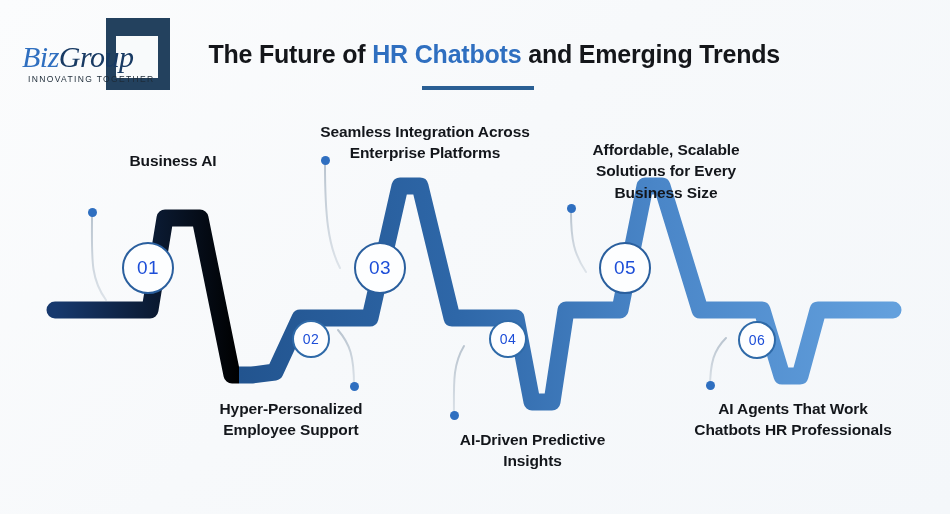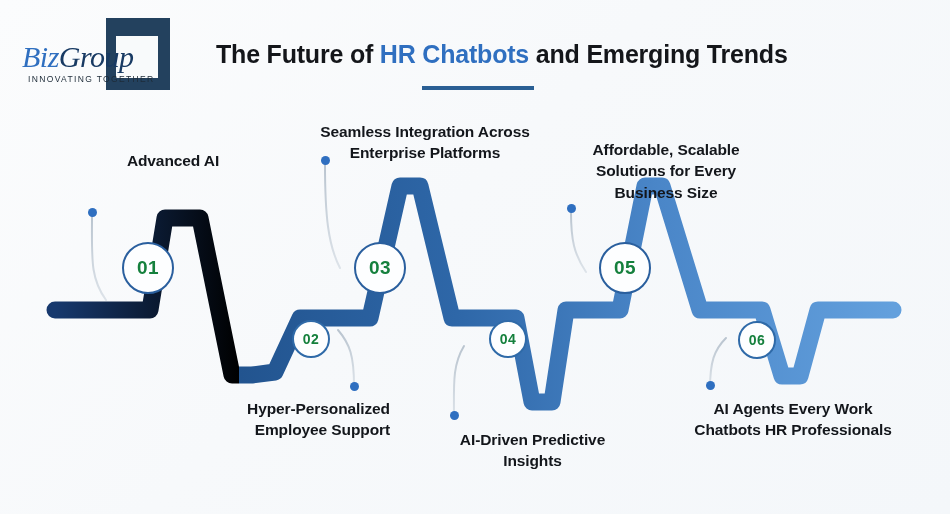--- a/index.html
+++ b/index.html
@@ -70,27 +70,26 @@
     color: #1d2b38;
     white-space: nowrap;
     z-index: 3;
   }
 
   .title {
     position: absolute;
     left: 200px;
     top: 40px;
     width: 580px;
-    text-align: left;
+    text-align: right;
     font-size: 25px;
     font-weight: bold;
     color: #14161a;
     letter-spacing: -0.2px;
     white-space: nowrap;
-    margin-left: 16px;
   }
   .title .hl { color: #2f6fc0; }
   .title-rule {
     position: absolute;
     left: 422px;
     top: 86px;
     width: 112px;
     height: 4px;
     background: #2a5f94;
   }
@@ -105,22 +104,22 @@
   }
 
   
   .node {
     position: absolute;
     border-radius: 50%;
     background: #fdfeff;
     display: flex;
     align-items: center;
     justify-content: center;
-    font-weight: bold;
-    color: #15803d;
+    font-weight: normal;
+    color: #1d4ed8;
     box-sizing: border-box;
   }
   .node.big {
     width: 52px;
     height: 52px;
     border: 2.5px solid #2a5f9e;
     font-size: 19px;
     letter-spacing: 0.5px;
   }
   .node.small {
@@ -232,24 +231,24 @@
   <div class="dot" style="left:706px; top:381px;"></div>
 
   <div class="node big" style="left:122px; top:242px;">01</div>
   <div class="node small" style="left:292px; top:320px;">02</div>
   <div class="node big" style="left:354px; top:242px;">03</div>
   <div class="node small" style="left:489px; top:320px;">04</div>
   <div class="node big" style="left:599px; top:242px;">05</div>
   <div class="node small" style="left:738px; top:321px;">06</div>
 
   <div class="label" style="left:28px; top:150px; width:290px;">
-    <div>Advanced AI</div>
-  </div>
-
-  <div class="label" style="left:160px; top:398px; width:230px;text-align:right;">
+    <div>Business AI</div>
+  </div>
+
+  <div class="label" style="left:176px; top:398px; width:230px;">
     <div>Hyper-Personalized</div>
     <div>Employee Support</div>
   </div>
 
   <div class="label" style="left:420px; top:429px; width:225px;">
     <div>AI-Driven Predictive</div>
     <div>Insights</div>
   </div>
 
   <div class="label" style="left:290px; top:121px; width:270px;">
@@ -257,17 +256,17 @@
     <div>Enterprise Platforms</div>
   </div>
 
   <div class="label" style="left:556px; top:139px; width:220px;">
     <div>Affordable, Scalable</div>
     <div>Solutions for Every</div>
     <div>Business Size</div>
   </div>
 
   <div class="label" style="left:668px; top:398px; width:250px;">
-    <div>AI Agents Every Work</div>
+    <div>AI Agents That Work</div>
     <div>Chatbots HR Professionals</div>
   </div>
 
 </div>
 
 </body></html>

